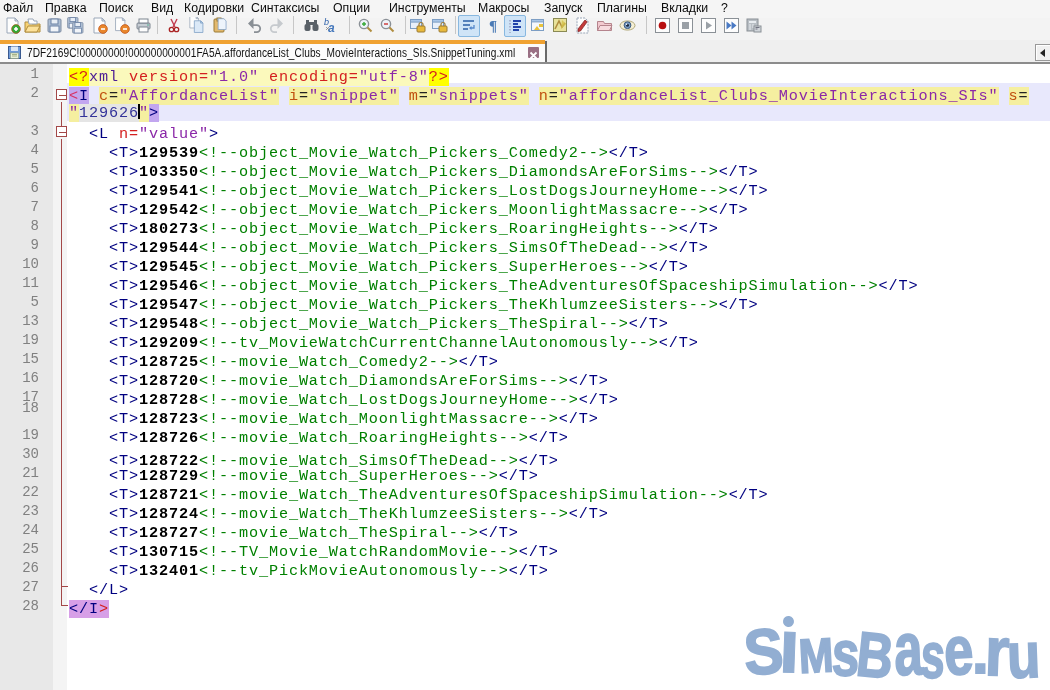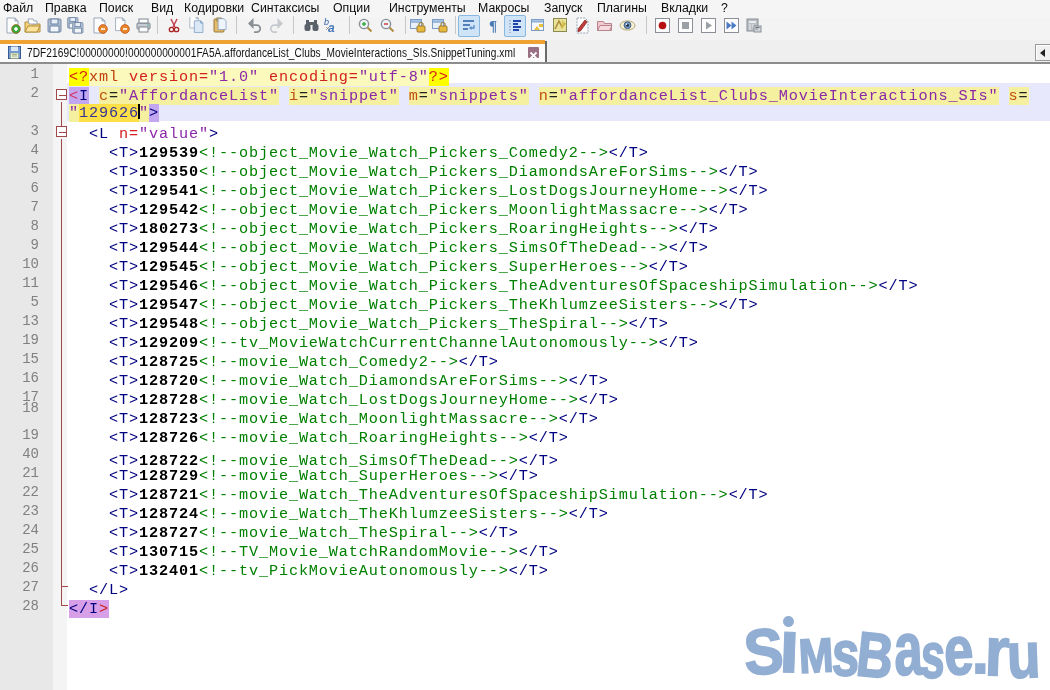--- a/index.html
+++ b/index.html
@@ -242,32 +242,32 @@
 <div class="lnum" style="top:256px">10</div>
 <div class="lnum" style="top:275px">11</div>
 <div class="lnum" style="top:294px">5</div>
 <div class="lnum" style="top:313px">13</div>
 <div class="lnum" style="top:332px">19</div>
 <div class="lnum" style="top:351px">15</div>
 <div class="lnum" style="top:370px">16</div>
 <div class="lnum" style="top:389px">17</div>
 <div class="lnum" style="top:400px">18</div>
 <div class="lnum" style="top:427px">19</div>
-<div class="lnum" style="top:446px">40</div>
+<div class="lnum" style="top:446px">30</div>
 <div class="lnum" style="top:465px">21</div>
 <div class="lnum" style="top:484px">22</div>
 <div class="lnum" style="top:503px">23</div>
 <div class="lnum" style="top:522px">24</div>
 <div class="lnum" style="top:541px">25</div>
 <div class="lnum" style="top:560px">26</div>
 <div class="lnum" style="top:579px">27</div>
 <div class="lnum" style="top:598px">28</div>
-<div class="crow" style="top:66px"><span style="background:#ffff00;color:#d42020">&lt;?</span><span style="background:#fbf9bc;color:#c2410c">xml</span><span style="background:#fbf9bc"><span class="at"> version=</span><span class="st">"1.0"</span><span class="at"> encoding=</span><span class="st">"utf-8"</span></span><span style="background:#ffff00;color:#d42020">?&gt;</span></div>
+<div class="crow" style="top:66px"><span style="background:#ffff00;color:#d42020">&lt;?</span><span style="background:#fbf9bc;color:#4c1d95">xml</span><span style="background:#fbf9bc"><span class="at"> version=</span><span class="st">"1.0"</span><span class="at"> encoding=</span><span class="st">"utf-8"</span></span><span style="background:#ffff00;color:#d42020">?&gt;</span></div>
 <div class="crow" style="top:85px"><span style="background:#c2a6ef"><span style="color:#d63366">&lt;</span><span class="tg">I</span></span> <span style="background:#f5efa0"><span class="at2">c</span><span class="eq">=</span><span class="st">"AffordanceList"</span></span> <span style="background:#f5efa0"><span class="at2">i</span><span class="eq">=</span><span class="st">"snippet"</span></span> <span style="background:#f5efa0"><span class="at2">m</span><span class="eq">=</span><span class="st">"snippets"</span></span> <span style="background:#f5efa0"><span class="at2">n</span><span class="eq">=</span><span class="st">"affordanceList_Clubs_MovieInteractions_SIs"</span></span> <span style="background:#f5efa0"><span class="at2">s</span><span class="eq">=</span></span></div>
-<div class="crow" style="top:102px"><span style="background:#f5efa0"><span class="st">"</span></span><span style="background:#fde047"><span style="color:#333399">129626</span></span><span style="background:#f5efa0"><span class="st">"</span></span><span style="background:#c2a6ef"><span class="tg">&gt;</span></span></div>
+<div class="crow" style="top:102px"><span style="background:#f5efa0"><span class="st">"</span></span><span style="background:#e5e5e5"><span style="color:#333399">129626</span></span><span style="background:#f5efa0"><span class="st">"</span></span><span style="background:#c2a6ef"><span class="tg">&gt;</span></span></div>
 <div class="crow" style="top:123px"><span class="tg">  &lt;L </span><span class="at">n=</span><span class="st">"value"</span><span class="tg">&gt;</span></div>
 <div class="crow" style="top:142px"><span class="tg">    &lt;T&gt;</span><span class="num">129539</span><span class="cm">&lt;!--object_Movie_Watch_Pickers_Comedy2--&gt;</span><span class="tg">&lt;/T&gt;</span></div>
 <div class="crow" style="top:161px"><span class="tg">    &lt;T&gt;</span><span class="num">103350</span><span class="cm">&lt;!--object_Movie_Watch_Pickers_DiamondsAreForSims--&gt;</span><span class="tg">&lt;/T&gt;</span></div>
 <div class="crow" style="top:180px"><span class="tg">    &lt;T&gt;</span><span class="num">129541</span><span class="cm">&lt;!--object_Movie_Watch_Pickers_LostDogsJourneyHome--&gt;</span><span class="tg">&lt;/T&gt;</span></div>
 <div class="crow" style="top:199px"><span class="tg">    &lt;T&gt;</span><span class="num">129542</span><span class="cm">&lt;!--object_Movie_Watch_Pickers_MoonlightMassacre--&gt;</span><span class="tg">&lt;/T&gt;</span></div>
 <div class="crow" style="top:218px"><span class="tg">    &lt;T&gt;</span><span class="num">180273</span><span class="cm">&lt;!--object_Movie_Watch_Pickers_RoaringHeights--&gt;</span><span class="tg">&lt;/T&gt;</span></div>
 <div class="crow" style="top:237px"><span class="tg">    &lt;T&gt;</span><span class="num">129544</span><span class="cm">&lt;!--object_Movie_Watch_Pickers_SimsOfTheDead--&gt;</span><span class="tg">&lt;/T&gt;</span></div>
 <div class="crow" style="top:256px"><span class="tg">    &lt;T&gt;</span><span class="num">129545</span><span class="cm">&lt;!--object_Movie_Watch_Pickers_SuperHeroes--&gt;</span><span class="tg">&lt;/T&gt;</span></div>
 <div class="crow" style="top:275px"><span class="tg">    &lt;T&gt;</span><span class="num">129546</span><span class="cm">&lt;!--object_Movie_Watch_Pickers_TheAdventuresOfSpaceshipSimulation--&gt;</span><span class="tg">&lt;/T&gt;</span></div>
 <div class="crow" style="top:294px"><span class="tg">    &lt;T&gt;</span><span class="num">129547</span><span class="cm">&lt;!--object_Movie_Watch_Pickers_TheKhlumzeeSisters--&gt;</span><span class="tg">&lt;/T&gt;</span></div>

